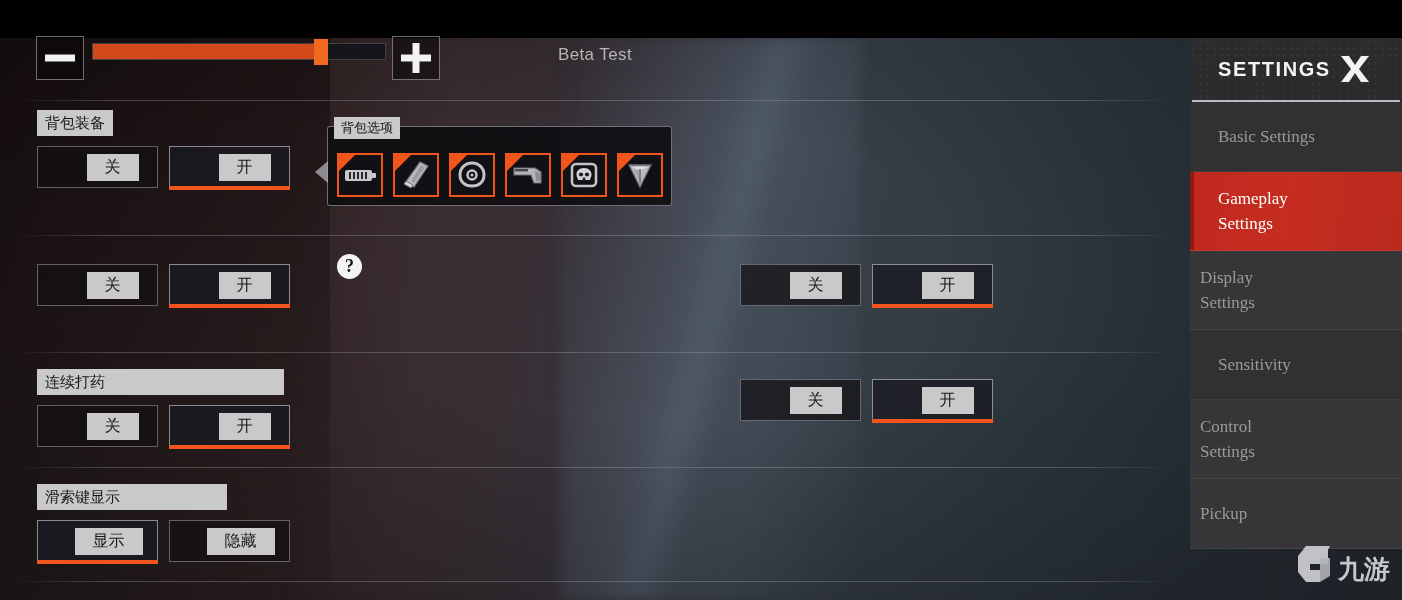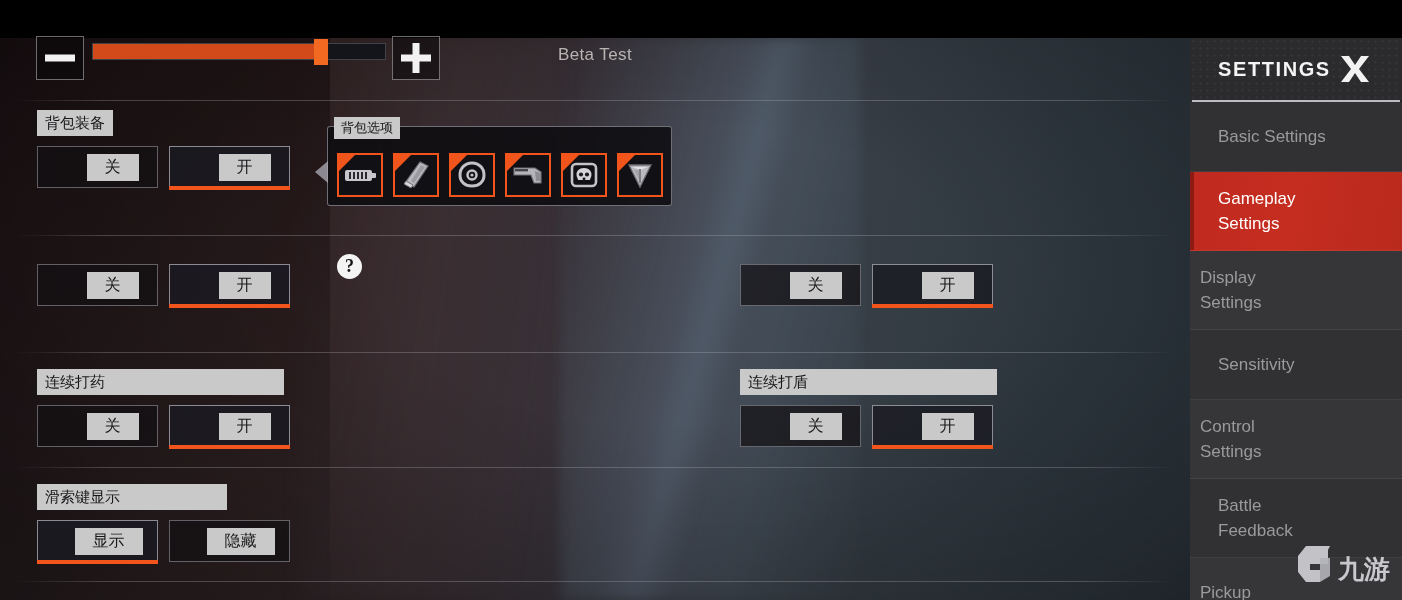--- a/index.html
+++ b/index.html
@@ -161,21 +161,21 @@
     background:#313134;
   }
   .sb-item.alt { background:#363639;padding-left:10px; }
   .sb-item.active {
     background:linear-gradient(100deg,#c0291f 0%, #c52d20 45%, #b92a1d 100%);
     color:#ffffff;
   }
   .sb-item.active::before {
     content:""; position:absolute; left:0; top:0; bottom:0; width:4px; background:#8e1b13;
   }
-  .sb-item .sb-label { white-space:pre-line; }
+  .sb-item .sb-label { white-space:pre-line;font-family:Liberation Serif, serif; }
 
   
   .watermark { position:absolute; right:4px; bottom:10px; width:104px; height:52px; }
 </style>
 </head>
 <body>
 
 <div id="stage">
 
   <div class="bg-base"></div>
@@ -319,21 +319,20 @@
       <div class="opt">
         <span class="chip">关</span>
       </div>
       <div class="opt sel">
         <span class="chip">开</span>
       </div>
     </div>
   </div>
 
   <div class="setting" style="left:740px; top:369px">
-    <span class="label-box" style="width:257px">连续打盾</span>
     <div class="opt-row">
       <div class="opt">
         <span class="chip">关</span>
       </div>
       <div class="opt sel">
         <span class="chip">开</span>
       </div>
     </div>
   </div>
 
@@ -368,24 +367,20 @@
       <div class="sb-item alt">
         <span class="sb-label">Display
 Settings</span>
       </div>
       <div class="sb-item">
         <span class="sb-label">Sensitivity</span>
       </div>
       <div class="sb-item alt">
         <span class="sb-label">Control
 Settings</span>
-      </div>
-      <div class="sb-item">
-        <span class="sb-label">Battle
-Feedback</span>
       </div>
       <div class="sb-item alt">
         <span class="sb-label">Pickup</span>
       </div>
     </div>
   </div>
 
   <svg class="watermark" viewBox="0 0 104 52">
     <path d="M36 8 L12 8 L4 18 L4 34 L12 44 L26 44 L26 32 L16 32 L16 26 L34 26 L34 12 Z" fill="#cfcfd4" opacity="0.92"></path>
     <path d="M26 20 L36 20 L36 38 L26 44 Z" fill="#b3b3b9" opacity="0.9"></path>

